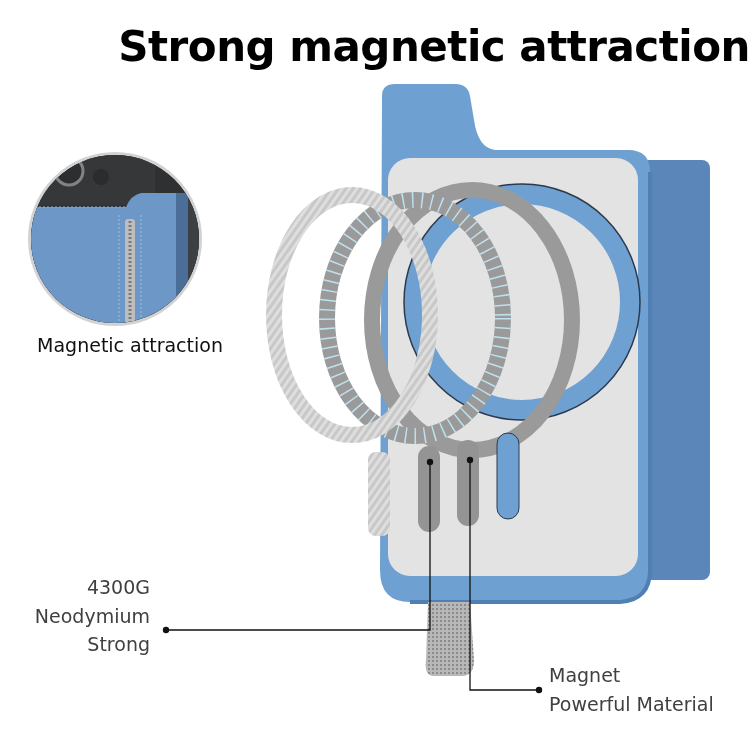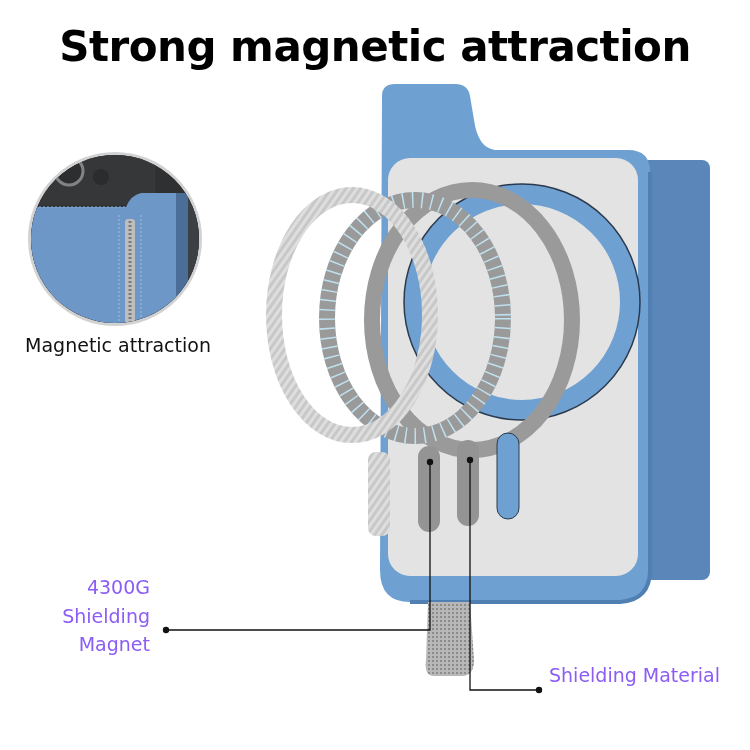--- a/index.html
+++ b/index.html
@@ -1,20 +1,20 @@
 <!DOCTYPE html>
 <html><head>
 <meta charset="utf-8">
 <style>
   html, body { margin: 0; padding: 0; background: #ffffff; }
   body { width: 750px; height: 750px; position: relative; overflow: hidden; font-family: "Liberation Sans", "DejaVu Sans", sans-serif; color: #111; }
-  .title { position: absolute; left: 0; top: 22px; width: 750px; text-align: center; font-family: "DejaVu Sans", sans-serif; font-weight: bold; font-size: 42px; letter-spacing: -0.5px; color: #000; }
+  .title { position: absolute; left: 0; top: 22px; width: 750px; text-align: right; font-family: "DejaVu Sans", sans-serif; font-weight: bold; font-size: 42px; letter-spacing: -0.5px; color: #000; }
   .inset { position: absolute; left: 28px; top: 152px; width: 168px; height: 168px; border-radius: 50%; border: 3px solid #d2d2d2; overflow: hidden; background: #3a3a3c; }
-  .inset-caption { position: absolute; left: 4px; top: 333px; width: 228px; text-align: center; font-family: "DejaVu Sans", sans-serif; font-size: 19px; line-height: 25px; color: #111; }
-  .callout-text { position: absolute; font-family: "DejaVu Sans", sans-serif; font-size: 19px; line-height: 28.5px; color: #8b5cf6; }
+  .inset-caption { position: absolute; left: 16px; top: 333px; width: 228px; text-align: center; font-family: "DejaVu Sans", sans-serif; font-size: 19px; line-height: 25px; color: #111; }
+  .callout-text { position: absolute; font-family: "DejaVu Sans", sans-serif; font-size: 19px; line-height: 28.5px; color: #404040; }
   .callout-left { right: 600px; top: 573px; text-align: right; }
   .callout-right { left: 549px; top: 661px; text-align: left; }
   svg.product { position: absolute; left: 0; top: 0; }
 </style>
 </head>
 <body>
 
 <div class="title">Strong magnetic attraction</div>
 
 <div class="inset">
@@ -85,19 +85,20 @@
 
   <g stroke="#111" stroke-width="1.3" fill="none">
     <polyline points="470,460 470,690 539,690"></polyline>
   </g>
   <circle cx="539" cy="690" r="3.2" fill="#111"></circle>
   <circle cx="470" cy="460" r="3.2" fill="#111"></circle>
 </svg>
 
 <div class="callout-text callout-left">
   <div>4300G</div>
-  <div>Shielding</div>
-  <div>Magnet</div>
+  <div>Neodymium</div>
+  <div>Strong</div>
 </div>
 
 <div class="callout-text callout-right">
-  <div>Shielding Material</div>
+  <div>Magnet</div>
+  <div>Powerful Material</div>
 </div>
 
 </body></html>

